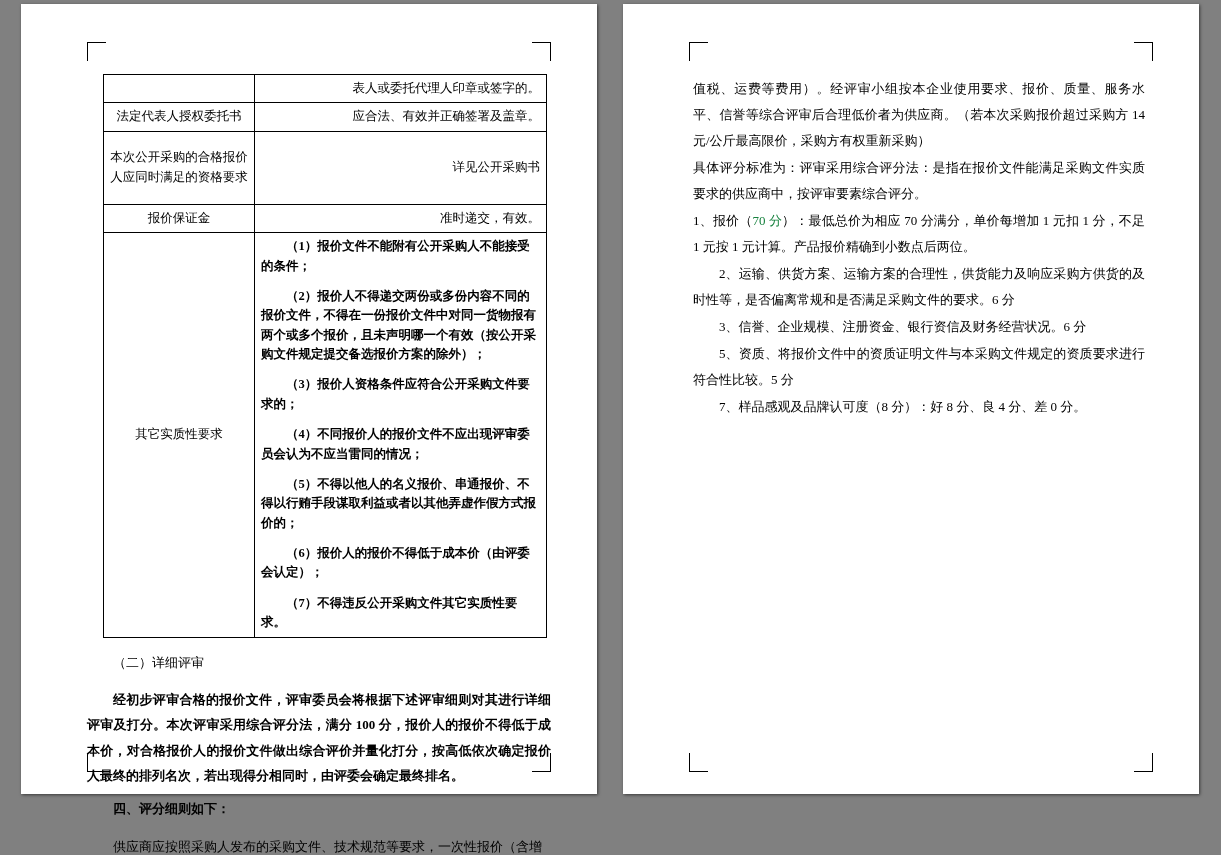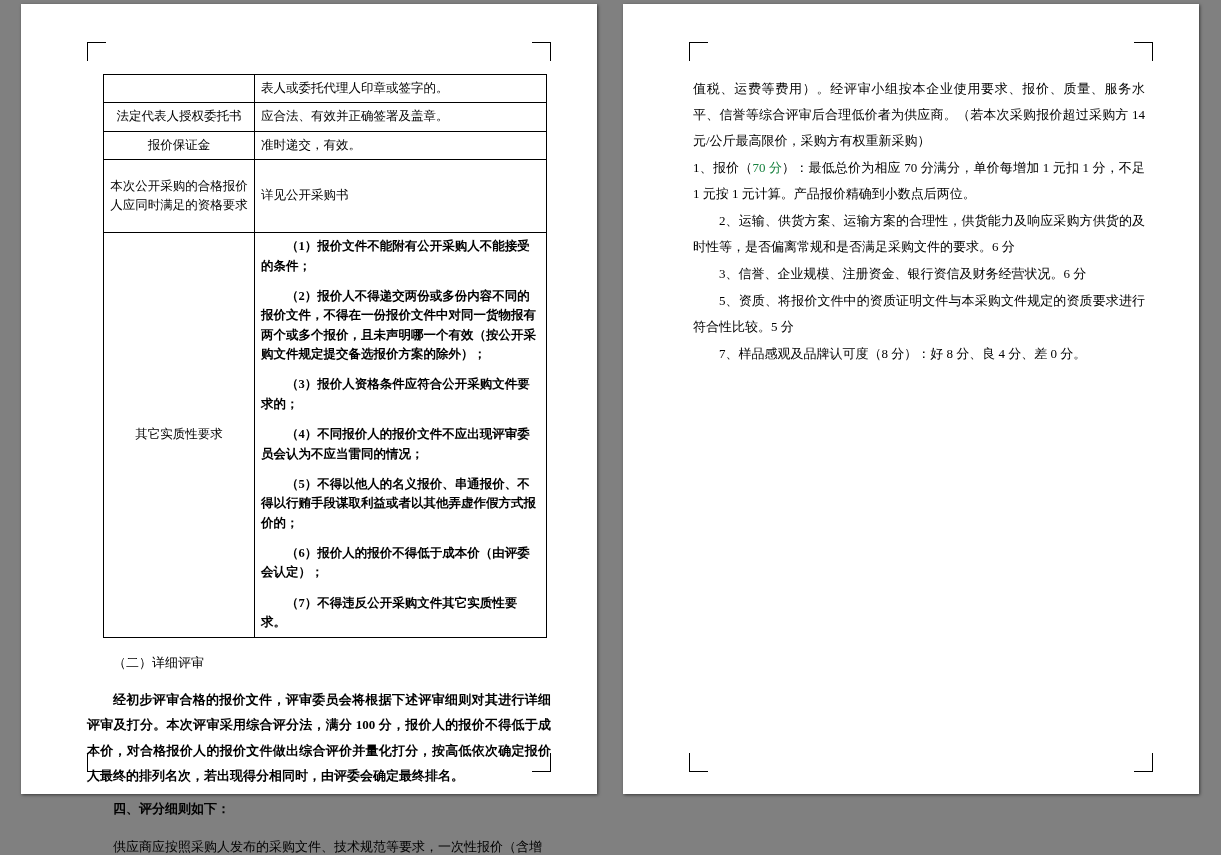--- a/index.html
+++ b/index.html
@@ -68,21 +68,21 @@
     font-size: 12.5px;
     line-height: 1.55;
     padding: 4px 6px;
     vertical-align: middle;
   }
   td.label-col {
     width: 138px;
     text-align: center;
   }
   td.val-col {
-    text-align: left;
+    text-align: right;
   }
   td.val-left {
     text-align: left;
   }
   .cellpara {
     text-indent: 2em;
     margin: 0 0 11px 0;
     font-weight: bold;
   }
   .cellpara:last-child { margin-bottom: 0; }
@@ -130,26 +130,26 @@
         <tbody>
           <tr>
             <td class="label-col"></td>
             <td class="val-col">表人或委托代理人印章或签字的。</td>
           </tr>
           <tr>
             <td class="label-col">法定代表人授权委托书</td>
             <td class="val-col">应合法、有效并正确签署及盖章。</td>
           </tr>
           <tr>
+            <td class="label-col" style="height:64px;">本次公开采购的合格报价人应同时满足的资格要求</td>
+            <td class="val-col">详见公开采购书</td>
+          </tr>
+          <tr>
             <td class="label-col">报价保证金</td>
             <td class="val-col">准时递交，有效。</td>
-          </tr>
-          <tr>
-            <td class="label-col" style="height:64px;">本次公开采购的合格报价人应同时满足的资格要求</td>
-            <td class="val-col">详见公开采购书</td>
           </tr>
           <tr>
             <td class="label-col">其它实质性要求</td>
             <td class="val-col val-left">
               <p class="cellpara">（1）报价文件不能附有公开采购人不能接受的条件；</p>
               <p class="cellpara">（2）报价人不得递交两份或多份内容不同的报价文件，不得在一份报价文件中对同一货物报有两个或多个报价，且未声明哪一个有效（按公开采购文件规定提交备选报价方案的除外）；</p>
               <p class="cellpara">（3）报价人资格条件应符合公开采购文件要求的；</p>
               <p class="cellpara">（4）不同报价人的报价文件不应出现评审委员会认为不应当雷同的情况；</p>
               <p class="cellpara">（5）不得以他人的名义报价、串通报价、不得以行贿手段谋取利益或者以其他弄虚作假方式报价的；</p>
               <p class="cellpara">（6）报价人的报价不得低于成本价（由评委会认定）；</p>
@@ -170,20 +170,21 @@
   <div class="page page-right">
     <div class="crop tl"></div>
     <div class="crop tr"></div>
     <div class="crop bl"></div>
     <div class="crop br"></div>
 
     <div class="content">
       <div class="right-body">
 
         <p>值税、运费等费用）。经评审小组按本企业使用要求、报价、质量、服务水平、信誉等综合评审后合理低价者为供应商。（若本次采购报价超过采购方 14 元/公斤最高限价，采购方有权重新采购）</p>
+        <p>具体评分标准为：评审采用综合评分法：是指在报价文件能满足采购文件实质要求的供应商中，按评审要素综合评分。</p>
 
         <p><span>1、报价（</span><span class="red">70 分</span><span>）：最低总价为相应 70 分满分，单价每增加 1 元扣 1 分，不足 1 元按 1 元计算。产品报价精确到小数点后两位。</span></p>
 
         <p class="ind2" style="text-indent:2em;">2、运输、供货方案、运输方案的合理性，供货能力及响应采购方供货的及时性等，是否偏离常规和是否满足采购文件的要求。6 分</p>
         <p class="ind2" style="text-indent:2em;">3、信誉、企业规模、注册资金、银行资信及财务经营状况。6 分</p>
         <p class="ind2" style="text-indent:2em;">5、资质、将报价文件中的资质证明文件与本采购文件规定的资质要求进行符合性比较。5 分</p>
         <p class="ind2" style="text-indent:2em;">7、样品感观及品牌认可度（8 分）：好 8 分、良 4 分、差 0 分。</p>
 
       </div>
     </div>

